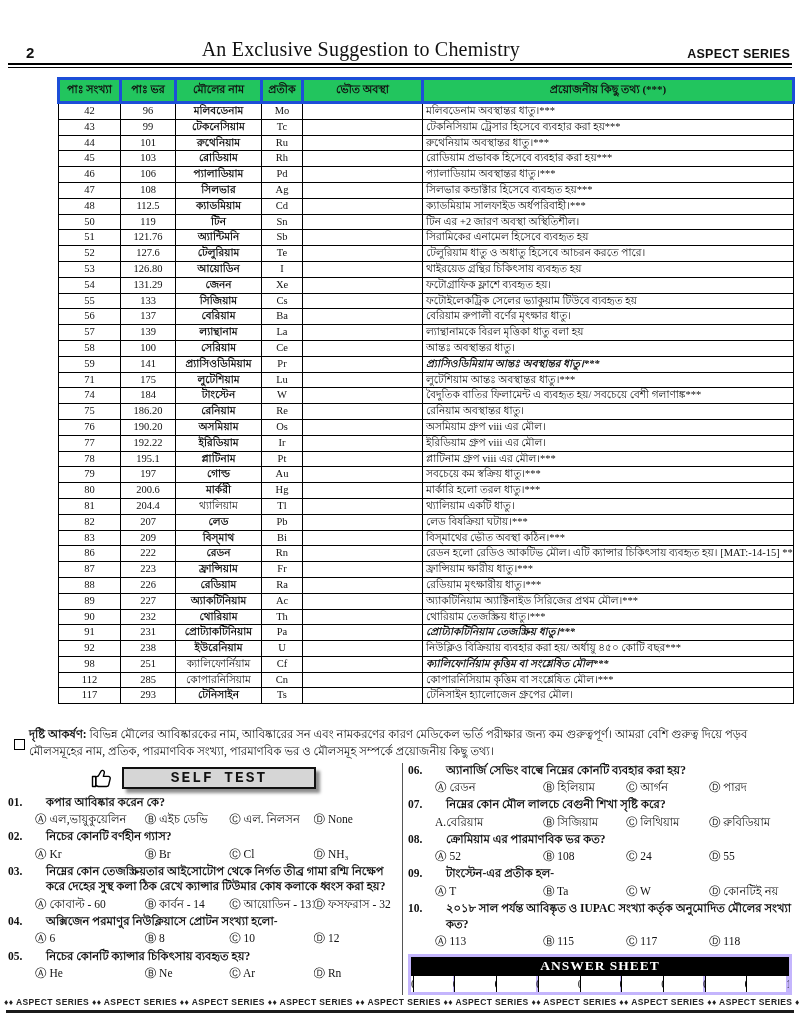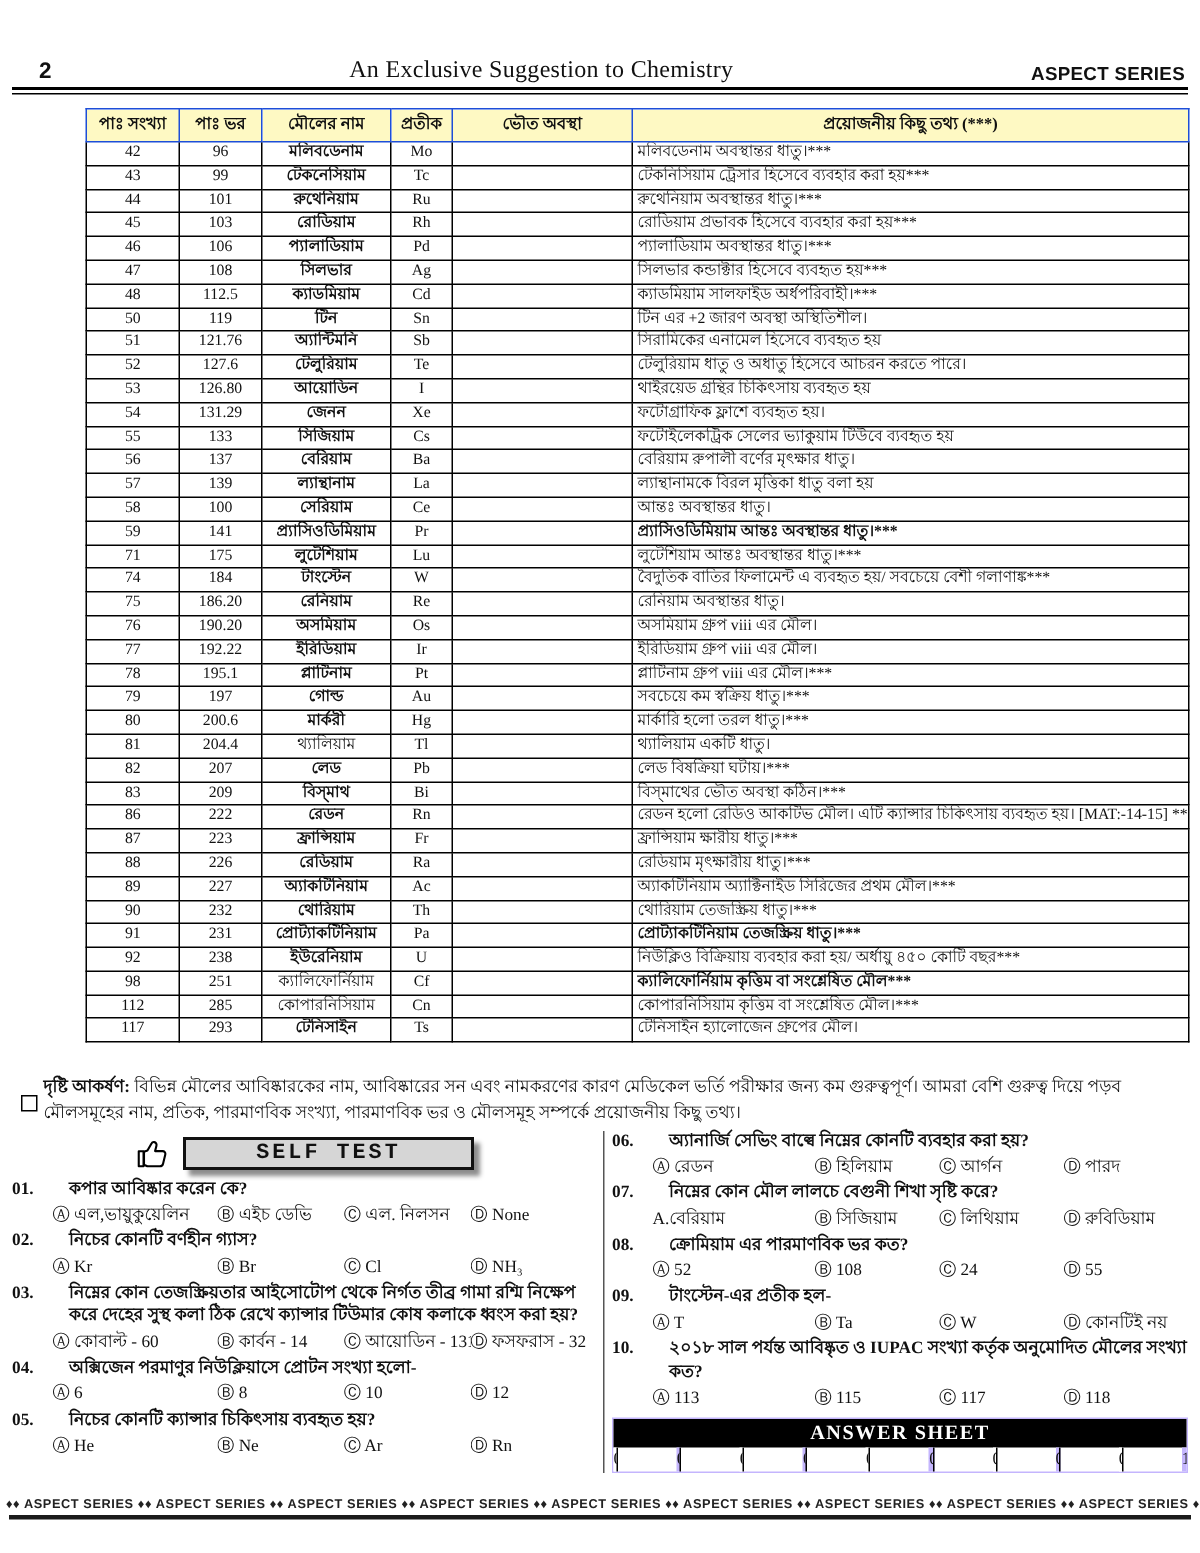--- a/index.html
+++ b/index.html
@@ -2,32 +2,32 @@
 <html><head>
 <meta charset="utf-8">
 <style>
   html,body{margin:0;padding:0;}
   body{width:800px;height:1035px;background:#f7f7f5;font-family:"Liberation Serif",serif;color:#111;}
   .page{position:relative;width:800px;height:1035px;background:#ffffff;overflow:hidden;}
 
   
   .hdr{display:flex;align-items:flex-end;justify-content:space-between;padding:38px 10px 2px 26px;}
   .hdr .pgnum{font-family:"Liberation Sans",sans-serif;font-weight:bold;font-size:15px;}
-  .hdr .title{font-family:"Liberation Serif",serif;font-size:16px;letter-spacing:.2px;}
+  .hdr .title{font-family:"Liberation Serif",serif;font-size:20px;letter-spacing:.2px;}
   .hdr .brand{font-family:"Liberation Sans",sans-serif;font-weight:bold;font-size:12.5px;letter-spacing:.2px;}
   .hdr-rule{margin:0 8px;height:2px;border-top:2px solid #000;border-bottom:1px solid #000;}
 
   
   table.elements{border-collapse:collapse;margin:9px 8px 0 57px;width:735px;table-layout:fixed;}
-  table.elements th{background:#fef9c3;border:1px solid #1d4ed8;font-size:11px;font-weight:bold;padding:1px 2px;height:15px;white-space:nowrap;overflow:hidden;}
+  table.elements th{background:#22c55e;border:3px solid #1d4ed8;font-size:11px;font-weight:bold;padding:1px 2px;height:15px;white-space:nowrap;overflow:hidden;}
   table.elements td{border:1px solid #000;font-size:10.5px;height:14.8px;line-height:14.8px;padding:0 3px;white-space:nowrap;overflow:hidden;}
   td.c-number,td.c-mass,td.c-symbol{text-align:center;font-family:"Liberation Serif",serif;font-size:11px;}
   td.c-name{text-align:center;font-weight:bold;}
   td.c-name.normal{font-weight:normal;}
-  td.c-info.bold{font-weight:bold;}
+  td.c-info.bold{font-weight:bold;font-style:italic;}
 
   
   .note{display:flex;gap:4px;margin:22px 10px 0 14px;font-size:11.5px;line-height:1.45;align-items:center;}
   .note .bullet{flex:0 0 auto;width:9px;height:9px;border:1.4px solid #000;margin-top:3px;}
   .note b{font-weight:bold;}
 
   
   .main{display:grid;grid-template-columns:396px 1fr;margin:3px 6px 0 6px;}
   .col-left{padding:0 4px 0 2px;}
   .col-right{border-left:1px solid #555;padding:0 2px 0 5px;}
@@ -39,21 +39,21 @@
           padding:1px 0;box-shadow:4px 4px 3px rgba(0,0,0,.45);}
 
   .question{margin-bottom:2px;}
   .q-line{display:flex;gap:16px;font-weight:bold;font-size:11.5px;line-height:1.35;}
   .q-num{flex:0 0 22px;font-family:"Liberation Serif",serif;}
   .q-text{white-space:normal;}
   .options{display:grid;grid-template-columns:1.3fr 1fr 1fr 1fr;padding-left:27px;font-size:11.5px;line-height:1.4;margin:1px 0 2px 0;}
   .option{white-space:nowrap;overflow:hidden;}
 
   
-  .answer-sheet{margin-top:5px;border:1px solid #c4b5fd;}
+  .answer-sheet{margin-top:5px;border:3px solid #c4b5fd;}
   .as-header{background:#000;color:#fff;text-align:center;font-family:"Liberation Serif",serif;font-weight:bold;font-size:13.5px;letter-spacing:1px;padding:1px 0;}
   .as-row{display:grid;grid-template-columns:repeat(10,1fr);border-top:1px solid #000;gap:39px;}
   .as-cell{border-right:1px solid #000;text-align:center;font-family:"Liberation Serif",serif;font-size:11.5px;padding:2px 0;background:#fff;white-space:nowrap;overflow:hidden;}
   .as-cell:last-child{border-right:none;}
   .as-cell.shaded{background:#c4b5fd;}
 
   
   .footer{position:absolute;left:0;right:0;bottom:28px;text-align:center;
           font-family:"Liberation Sans",sans-serif;font-weight:bold;font-size:8.5px;letter-spacing:.4px;color:#222;
           white-space:nowrap;overflow:hidden;padding:0 4px;}

